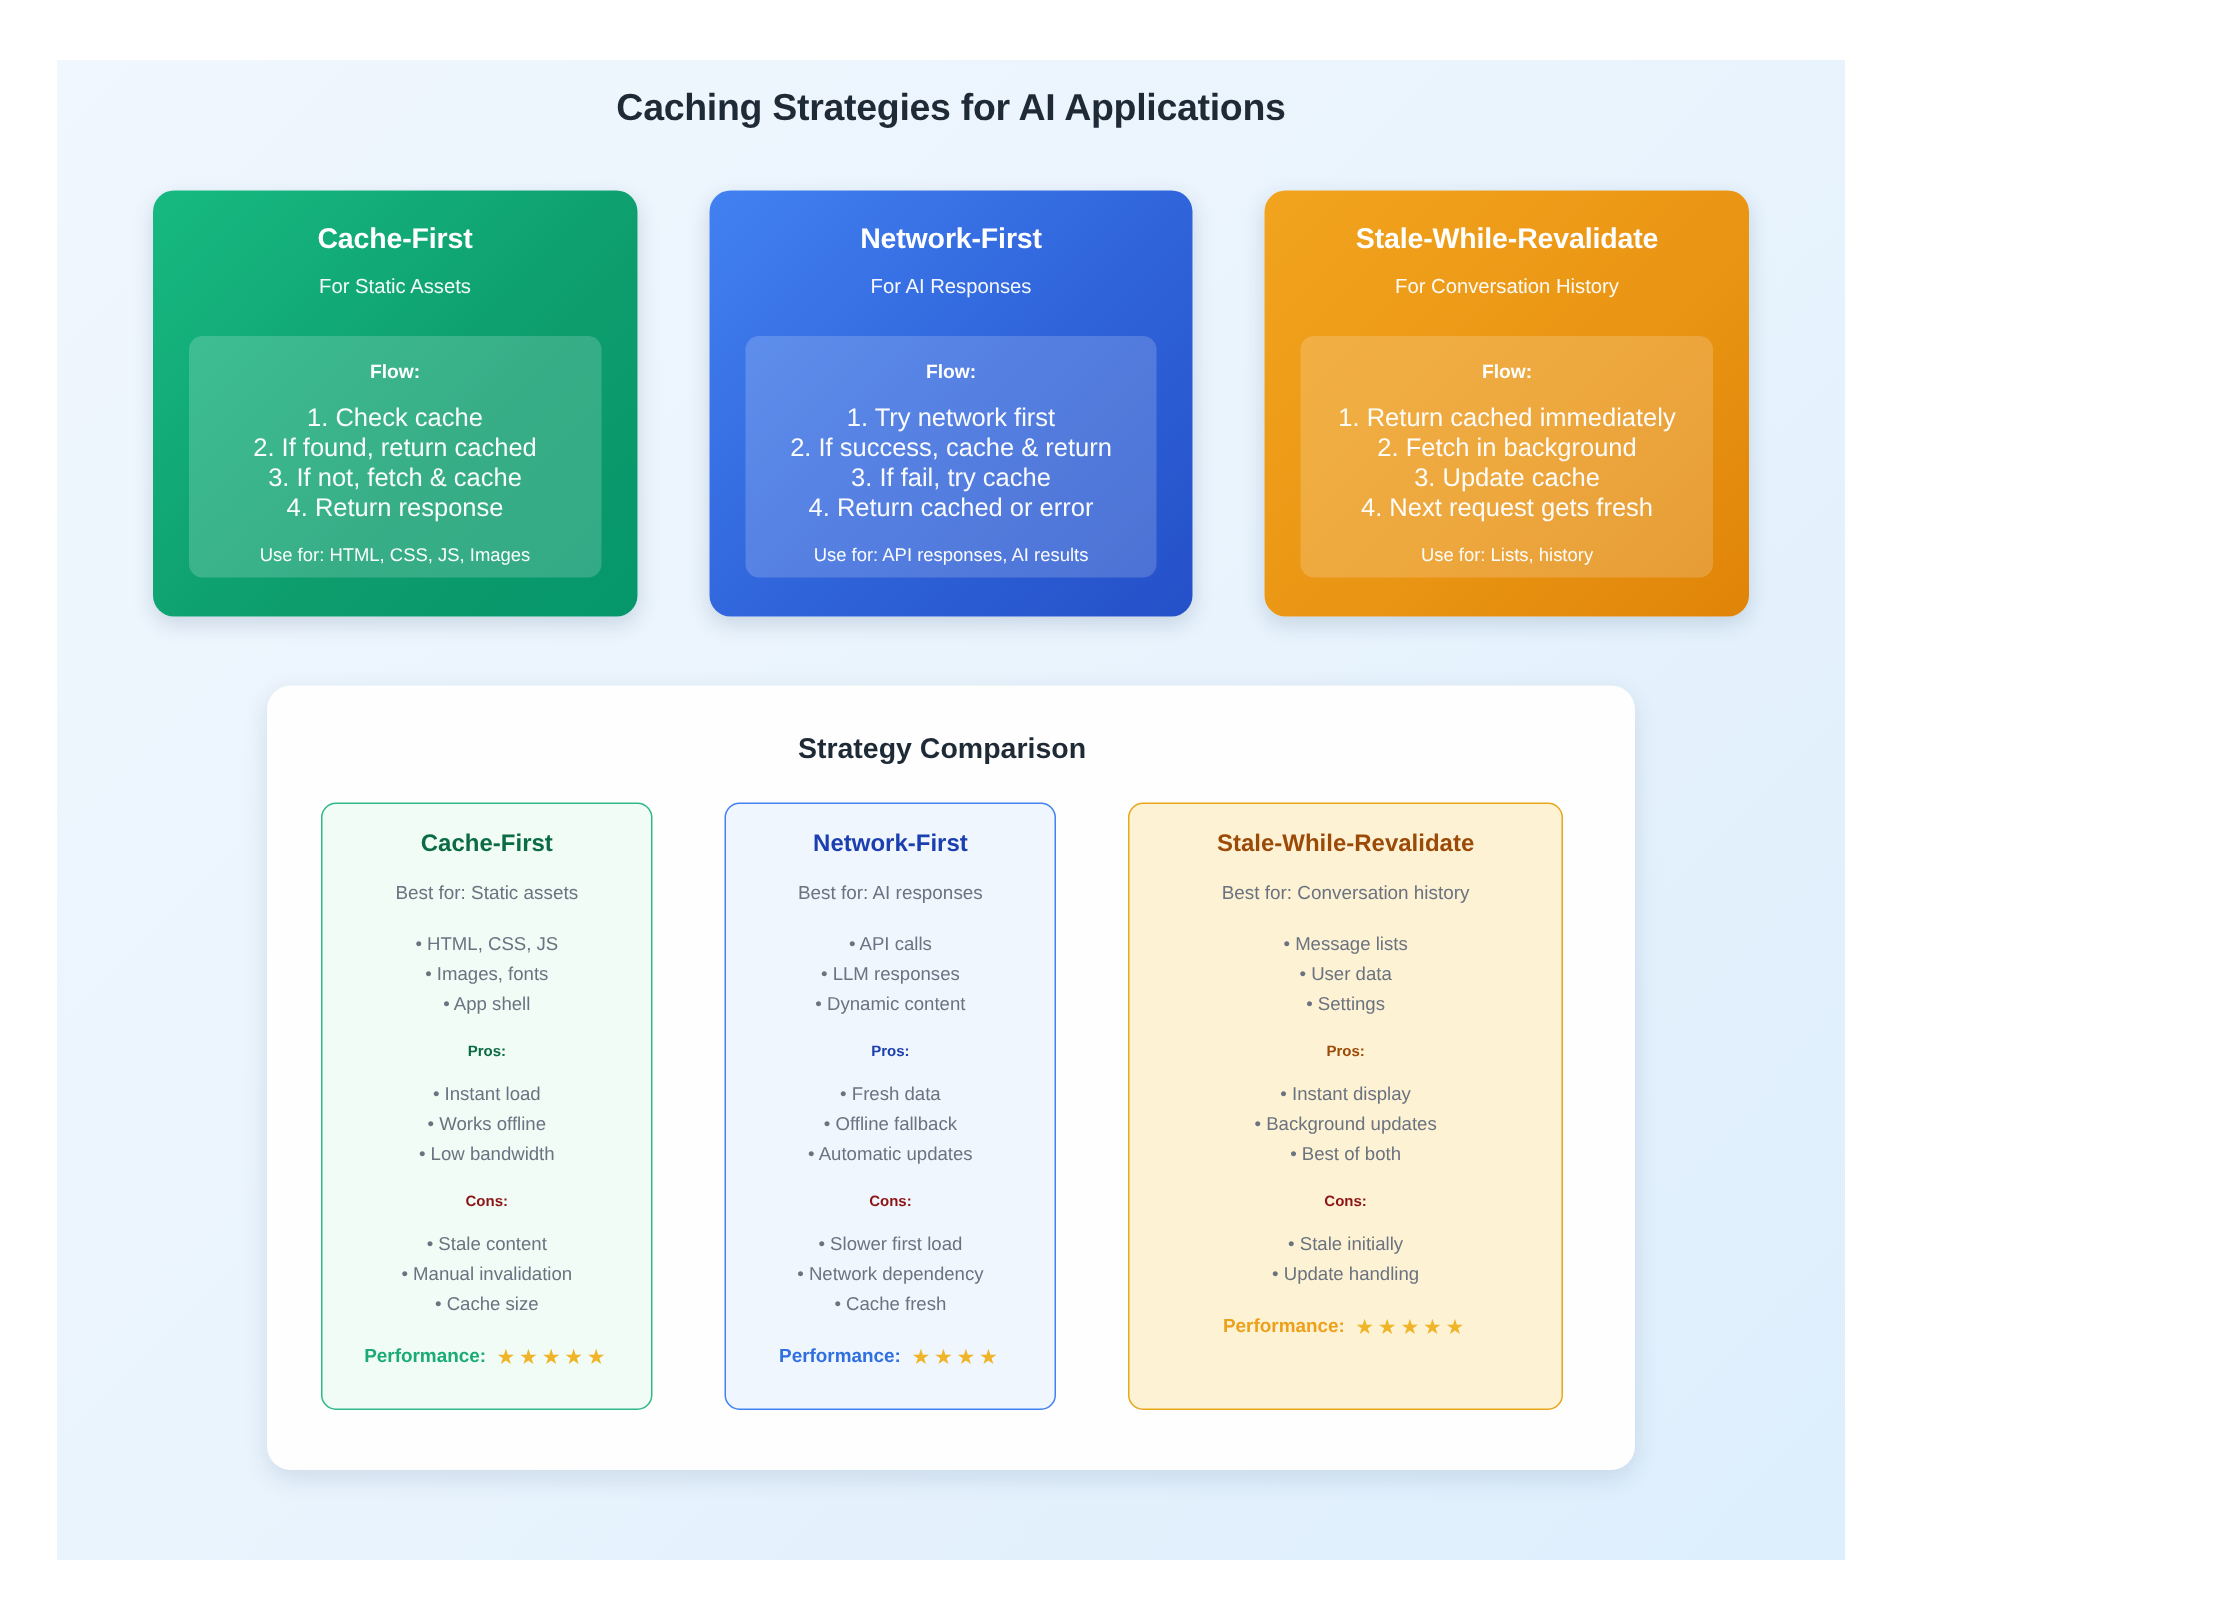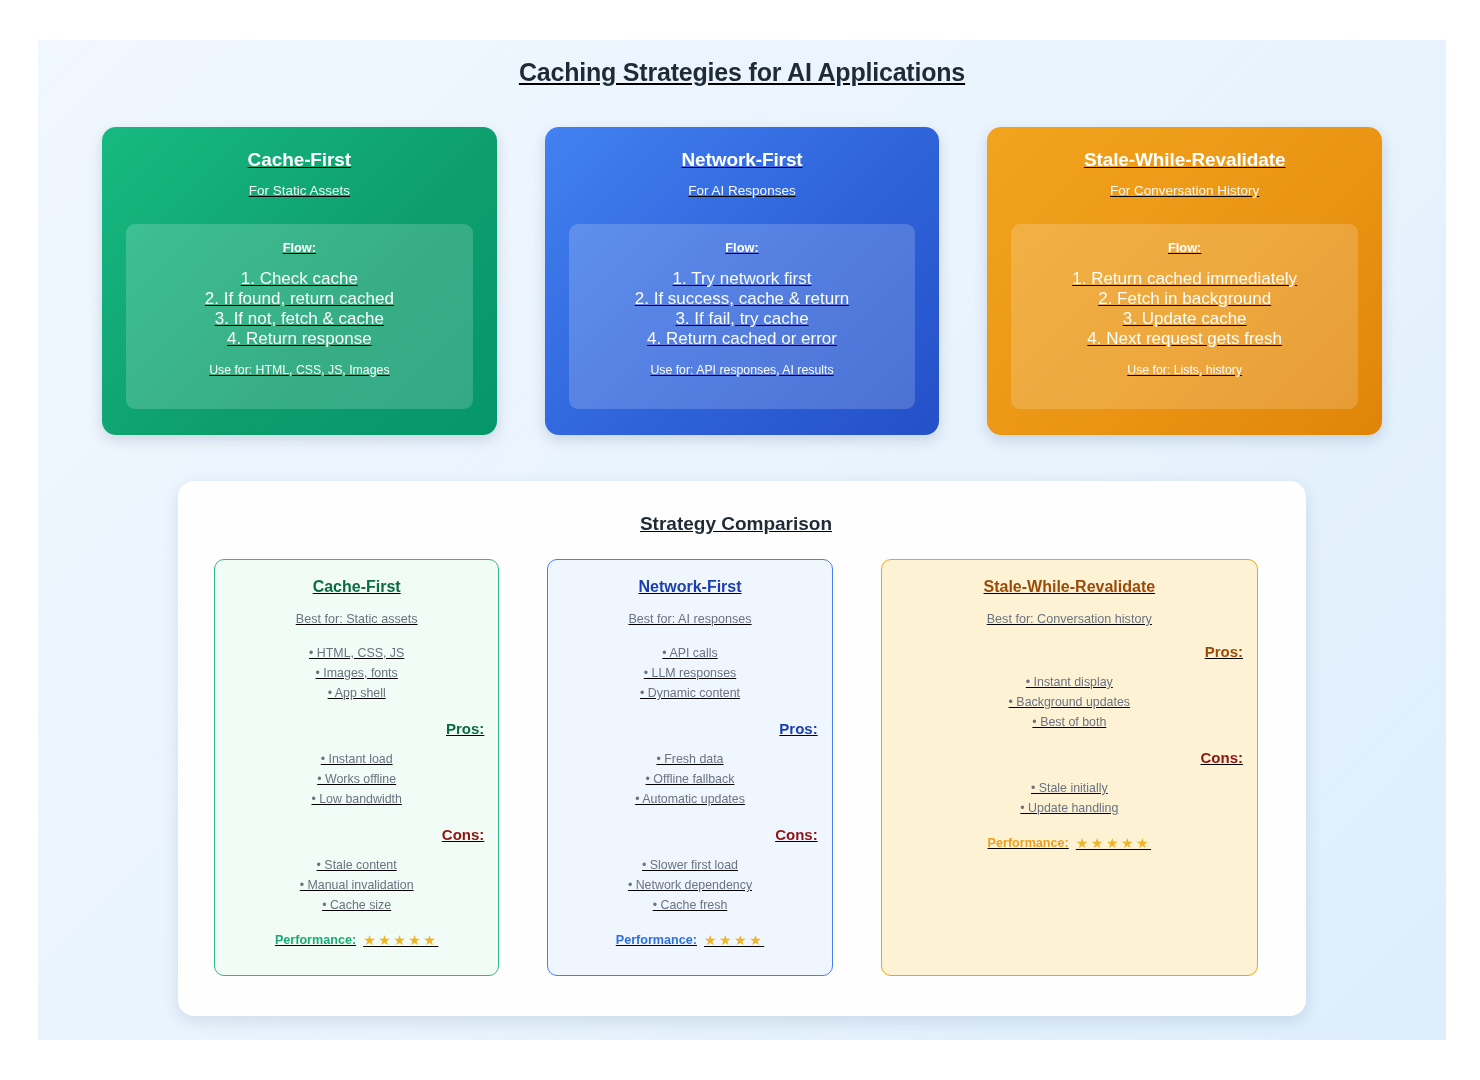--- a/index.html
+++ b/index.html
@@ -8,25 +8,24 @@
     width: 1480px;
     height: 1080px;
     background: #ffffff;
     font-family: "Liberation Sans", sans-serif;
   }
 
   #page {
     position: absolute;
     left: 38px;
     top: 40px;
-    width: 1408px;
+    width: 1192px;
     height: 1000px;
     background: linear-gradient(135deg, #f0f7fe 0%, #eaf4fd 45%, #ddeefc 100%);
     overflow: hidden;
-    text-decoration: underline;
   }
 
   
   .page-title {
     text-align: center;
     font-size: 25px;
     font-weight: bold;
     color: #1f2a37;
     letter-spacing: -0.2px;
     margin-top: 18px;
@@ -64,21 +63,21 @@
     text-align: center;
     font-size: 13.5px;
     margin-top: 12px;
     color: rgba(255,255,255,0.95);
   }
 
   .flow-box {
     margin-top: 26px;
     border-radius: 9px;
     background: rgba(255,255,255,0.18);
-    padding: 16px 14px 32px 14px;
+    padding: 16px 14px 8px 14px;
   }
 
   .flow-heading {
     text-align: center;
     font-size: 12.8px;
     font-weight: bold;
     margin-bottom: 14px;
   }
 
   .flow-step {
@@ -154,22 +153,22 @@
   .bullet-list { margin-top: 17px; }
 
   .bullet-item {
     text-align: center;
     font-size: 12.4px;
     line-height: 20px;
     color: #6b7280;
   }
 
   .section-heading {
-    text-align: right;
-    font-size: 15px;
+    text-align: center;
+    font-size: 10px;
     font-weight: bold;
     margin-top: 17px;
     margin-bottom: 12px;
   }
   .compare-card.green  .pros-heading { color: #0a6b44; }
   .compare-card.blue   .pros-heading { color: #1b3faf; }
   .compare-card.orange .pros-heading { color: #9c4a08; }
   .cons-heading { color: #8d1414; }
 
   .perf-row {
@@ -294,20 +293,25 @@
         <div class="perf-row">
           <span class="perf-label">Performance:</span>
           <span class="stars">★★★★</span>
         </div>
         <div class="spacer-fill"></div>
       </div>
 
       <div class="compare-card orange wide">
         <div class="compare-title">Stale-While-Revalidate</div>
         <div class="compare-bestfor">Best for: Conversation history</div>
+        <div class="bullet-list">
+          <div class="bullet-item">• Message lists</div>
+          <div class="bullet-item">• User data</div>
+          <div class="bullet-item">• Settings</div>
+        </div>
         <div class="section-heading pros-heading">Pros:</div>
         <div class="bullet-list" style="margin-top:0">
           <div class="bullet-item">• Instant display</div>
           <div class="bullet-item">• Background updates</div>
           <div class="bullet-item">• Best of both</div>
         </div>
         <div class="section-heading cons-heading">Cons:</div>
         <div class="bullet-list" style="margin-top:0">
           <div class="bullet-item">• Stale initially</div>
           <div class="bullet-item">• Update handling</div>

